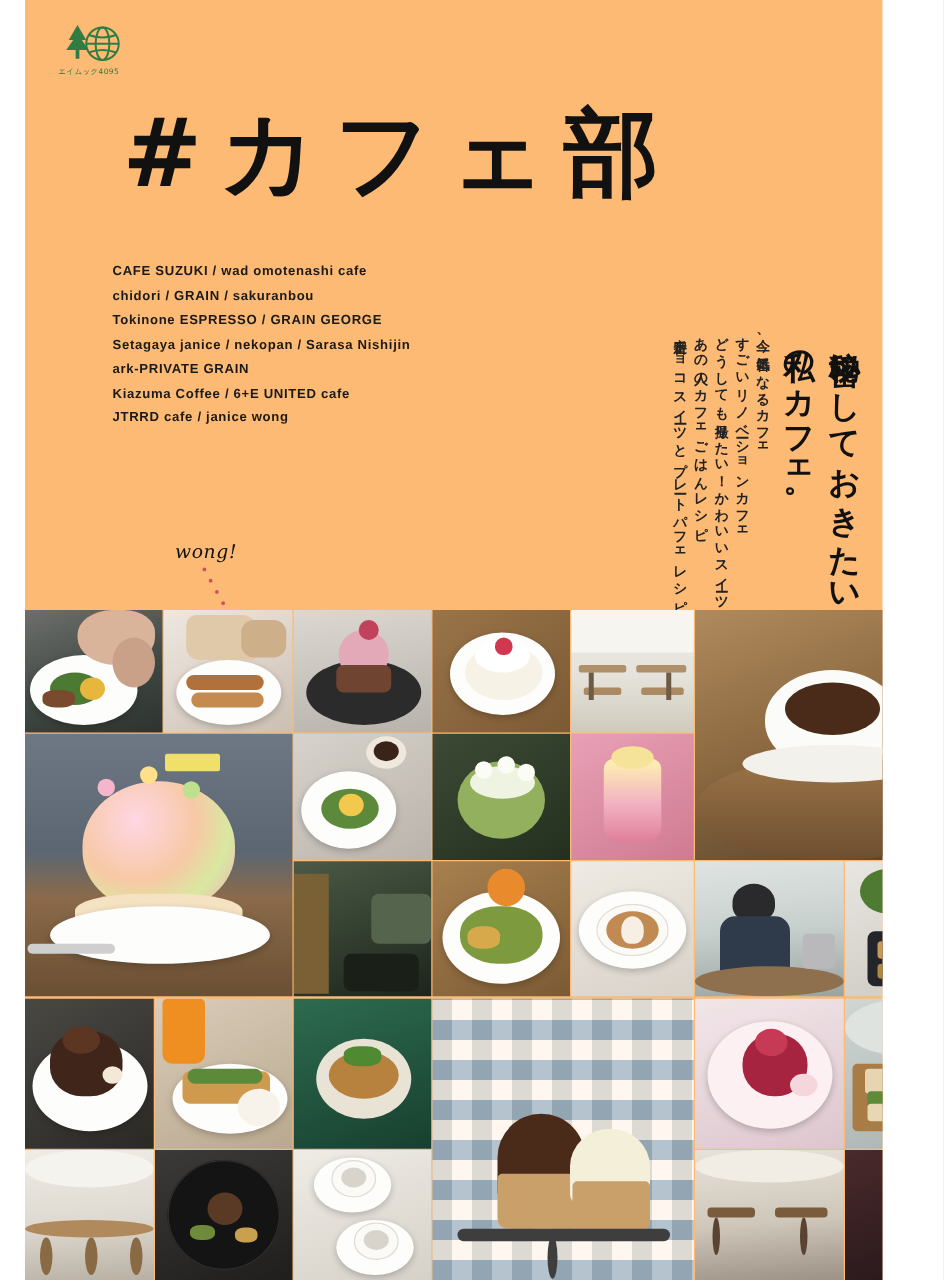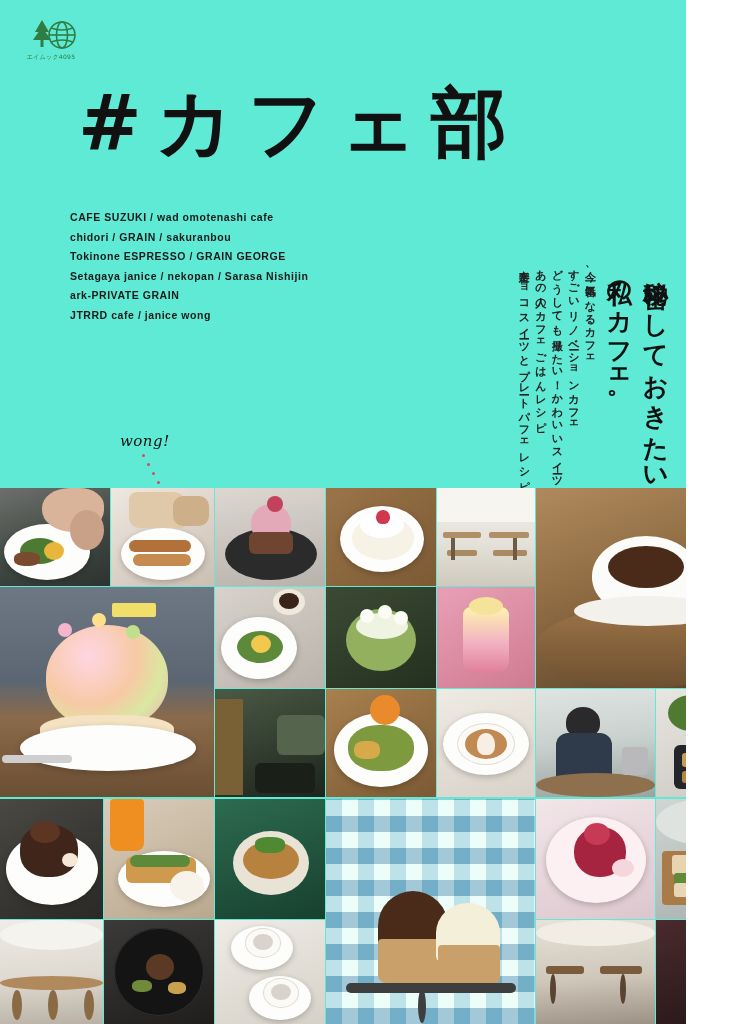--- a/index.html
+++ b/index.html
@@ -11,22 +11,23 @@
     height: 1024px;
     background: #ffffff;
     font-family: "Liberation Sans", sans-serif;
     overflow: hidden;
     position: relative;
   }
   .page {
     position: relative;
     width: 686px;
     height: 1024px;
-    background: #5eead4;
+    background: #fdba74;
     overflow: hidden;
+    margin-left: 20px;
   }
 
   
   .logo {
     position: absolute;
     left: 22px;
     top: 18px;
     width: 62px;
     height: 48px;
   }
@@ -198,20 +199,21 @@
   </div>
 
   <div class="main-title">#カフェ部</div>
 
   <div class="cafe-list">
     <div class="cafe-list-item">CAFE SUZUKI / wad omotenashi cafe</div>
     <div class="cafe-list-item">chidori / GRAIN / sakuranbou</div>
     <div class="cafe-list-item">Tokinone ESPRESSO / GRAIN GEORGE</div>
     <div class="cafe-list-item">Setagaya janice / nekopan / Sarasa Nishijin</div>
     <div class="cafe-list-item">ark-PRIVATE GRAIN</div>
+    <div class="cafe-list-item">Kiazuma Coffee / 6+E UNITED cafe</div>
     <div class="cafe-list-item">JTRRD cafe / janice wong</div>
   </div>
 
   <div class="vtext-block">
     <div class="vline headline">秘密にしておきたい</div>
     <div class="vline headline">私のカフェ。</div>
     <div class="vline sub">今、一番気になるカフェ</div>
     <div class="vline sub">すごいリノベーションカフェ</div>
     <div class="vline sub">どうしても撮りたい！かわいいスイーツ</div>
     <div class="vline sub">あの人のカフェごはんレシピ</div>

